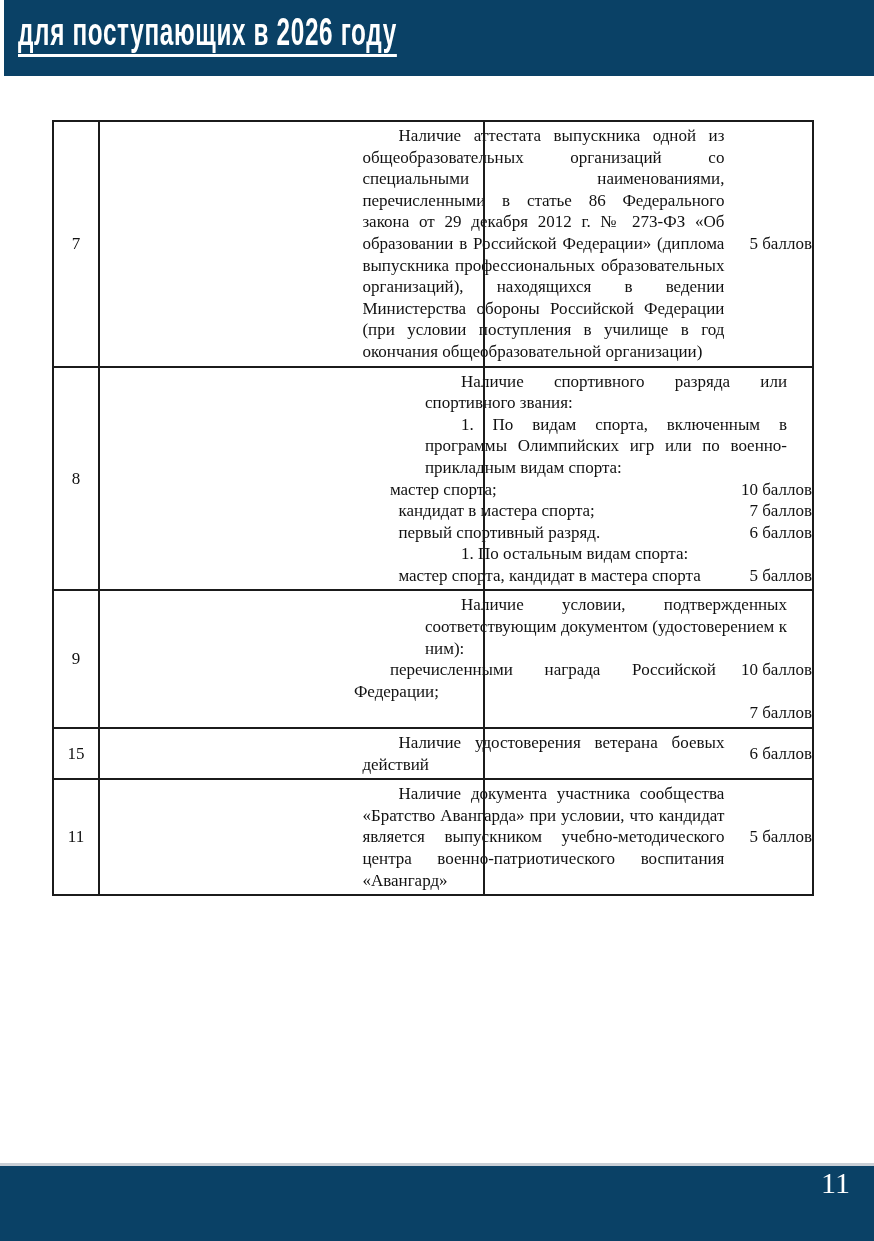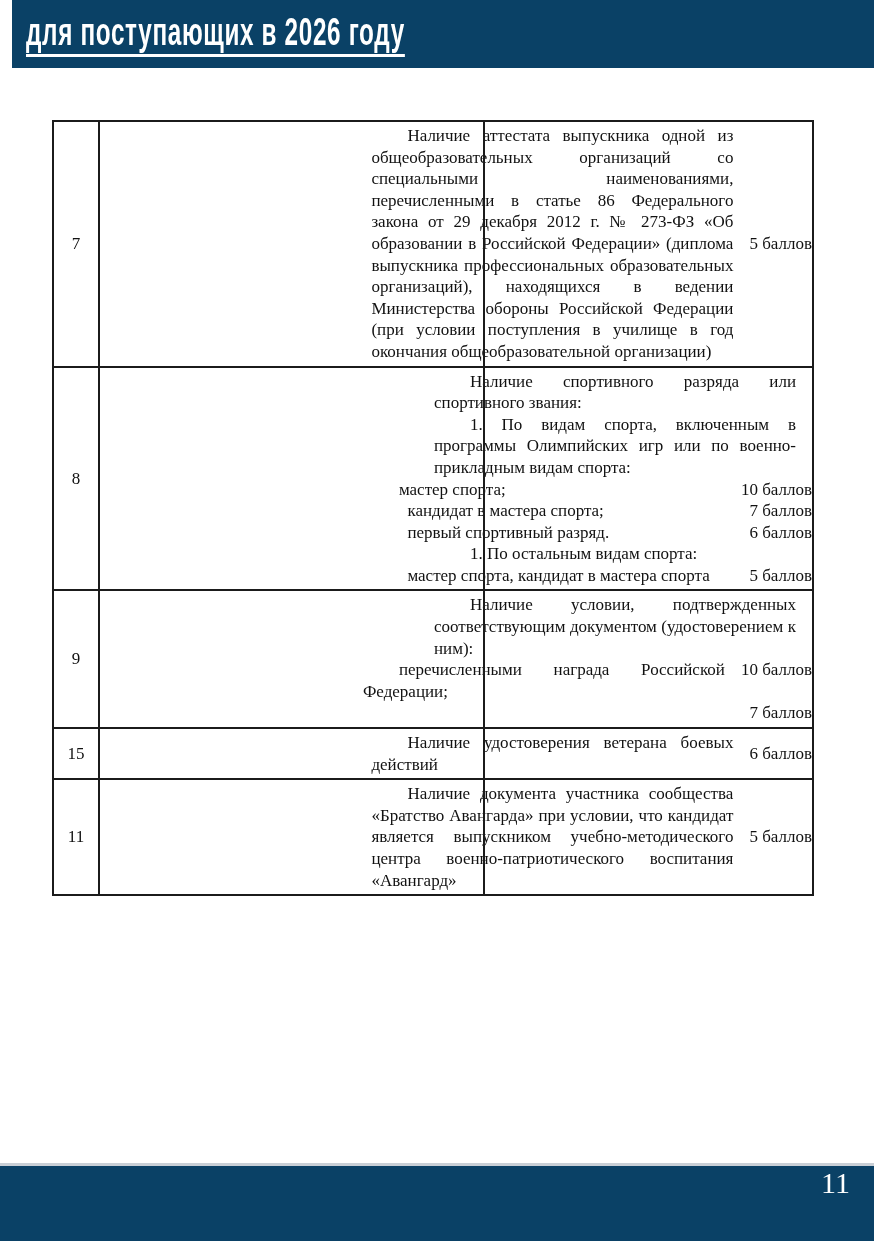--- a/index.html
+++ b/index.html
@@ -11,22 +11,22 @@
     height: 1241px;
     background: #ffffff;
     overflow: hidden;
     font-family: "Liberation Serif", "DejaVu Serif", serif;
     color: var(--text, #111);
   }
 
   
   .banner {
     position: absolute;
-    top: 0; left: 12px; right: 0;
-    height: 68px;
+    top: 0; left: 4px; right: 0;
+    height: 76px;
     background: var(--blue, #0a4166);
   }
   .banner-title {
     position: absolute;
     left: 14px;
     top: 13px;
     display: inline-block;
     white-space: nowrap;
     font-family: "Liberation Sans", "DejaVu Sans", sans-serif;
     font-weight: 700;
@@ -91,21 +91,21 @@
     max-width: 383px;
     padding: 0 11px 0 10px;
     font-size: 17px;
     line-height: 21.6px;
     text-align: justify;
     text-indent: 36px;
     hyphens: none;
   }
   .seg .pts {
     flex: 1 1 auto;
-    margin-left: 5px;
+    margin-left: 14px;
     text-align: center;
     font-size: 17px;
     line-height: 21.6px;
   }
   
   .trow.vcenter .seg { flex: 1; }
   .trow.vcenter .seg .pts {
     align-self: stretch;
     display: flex;
     align-items: center;

